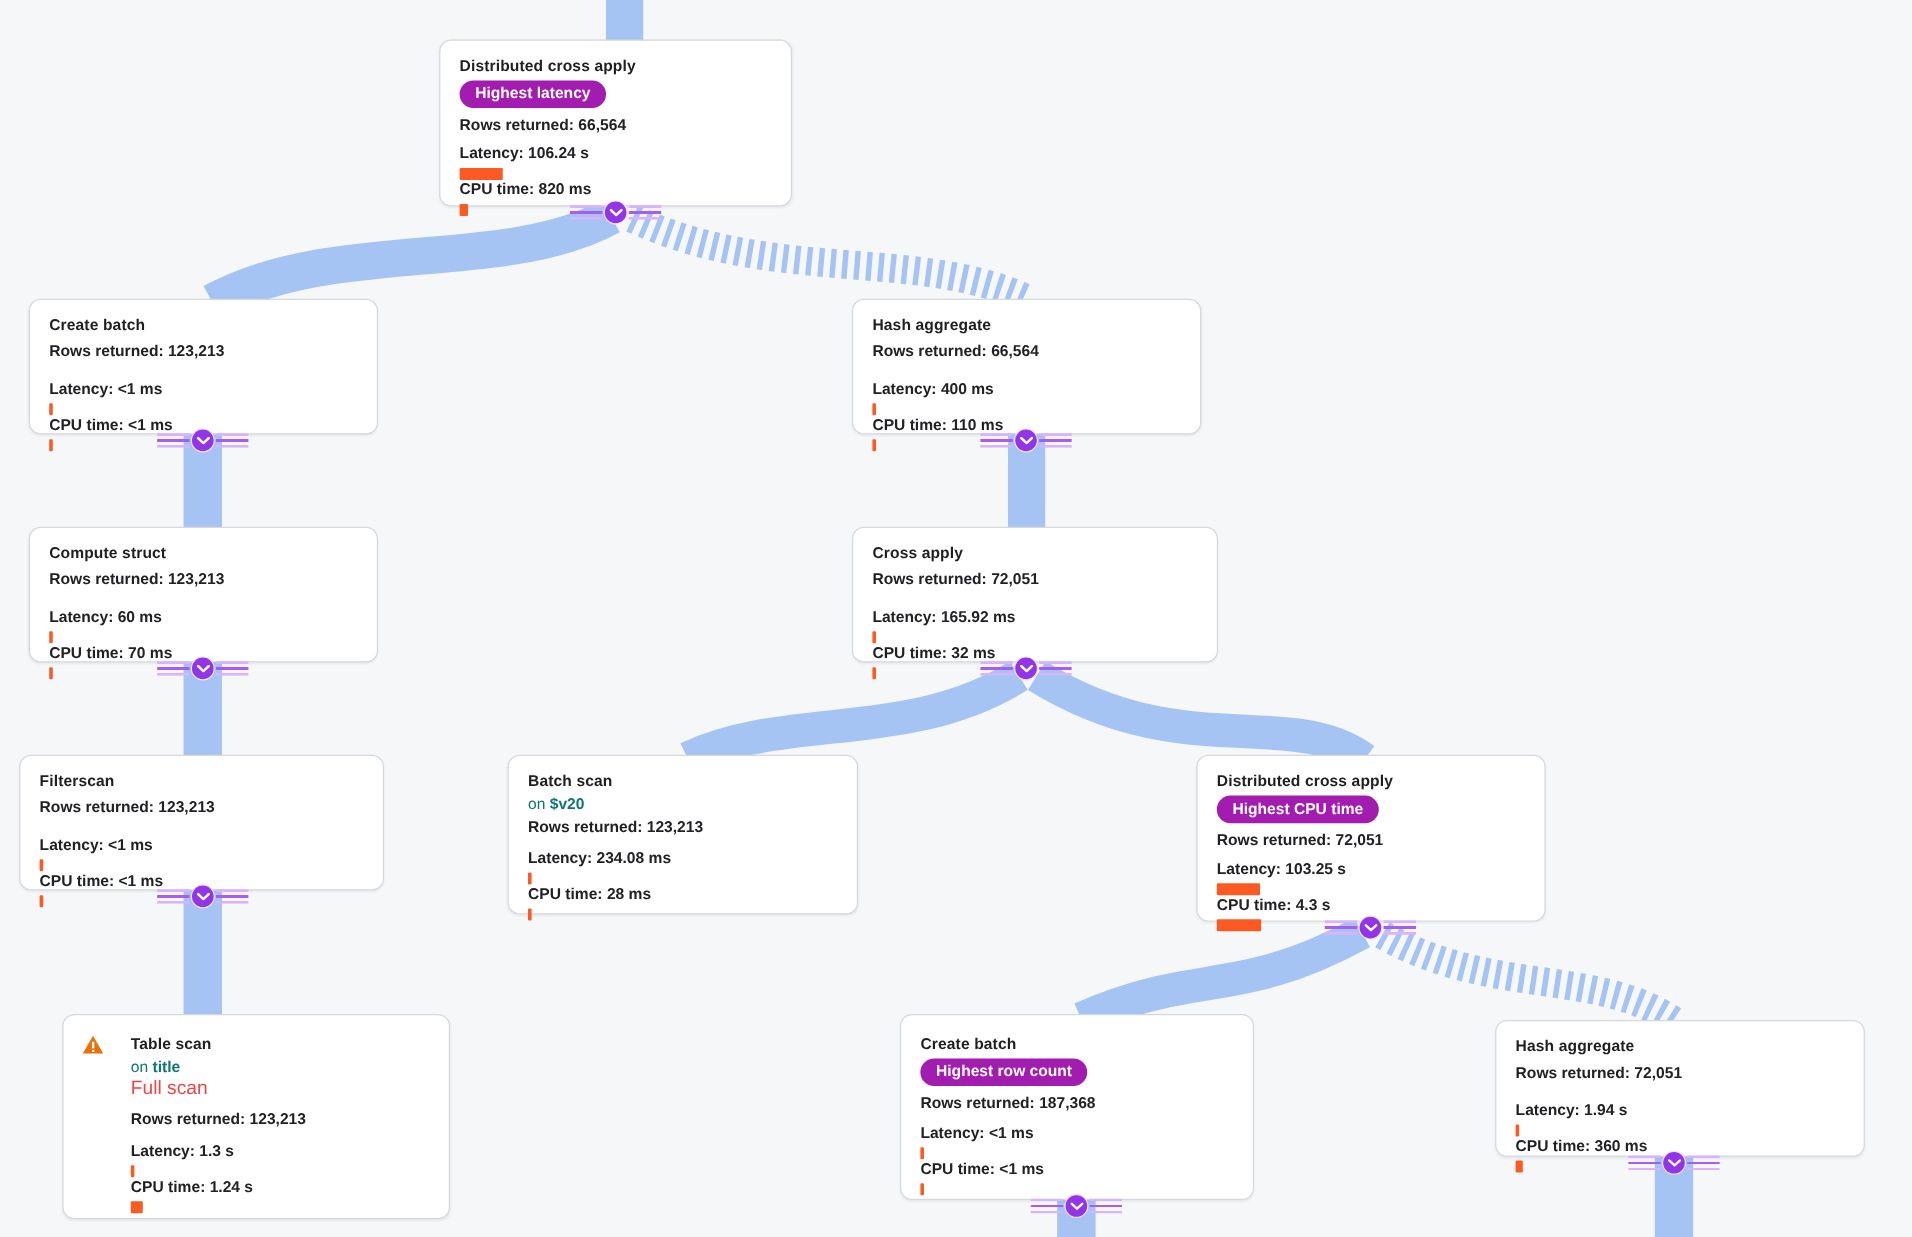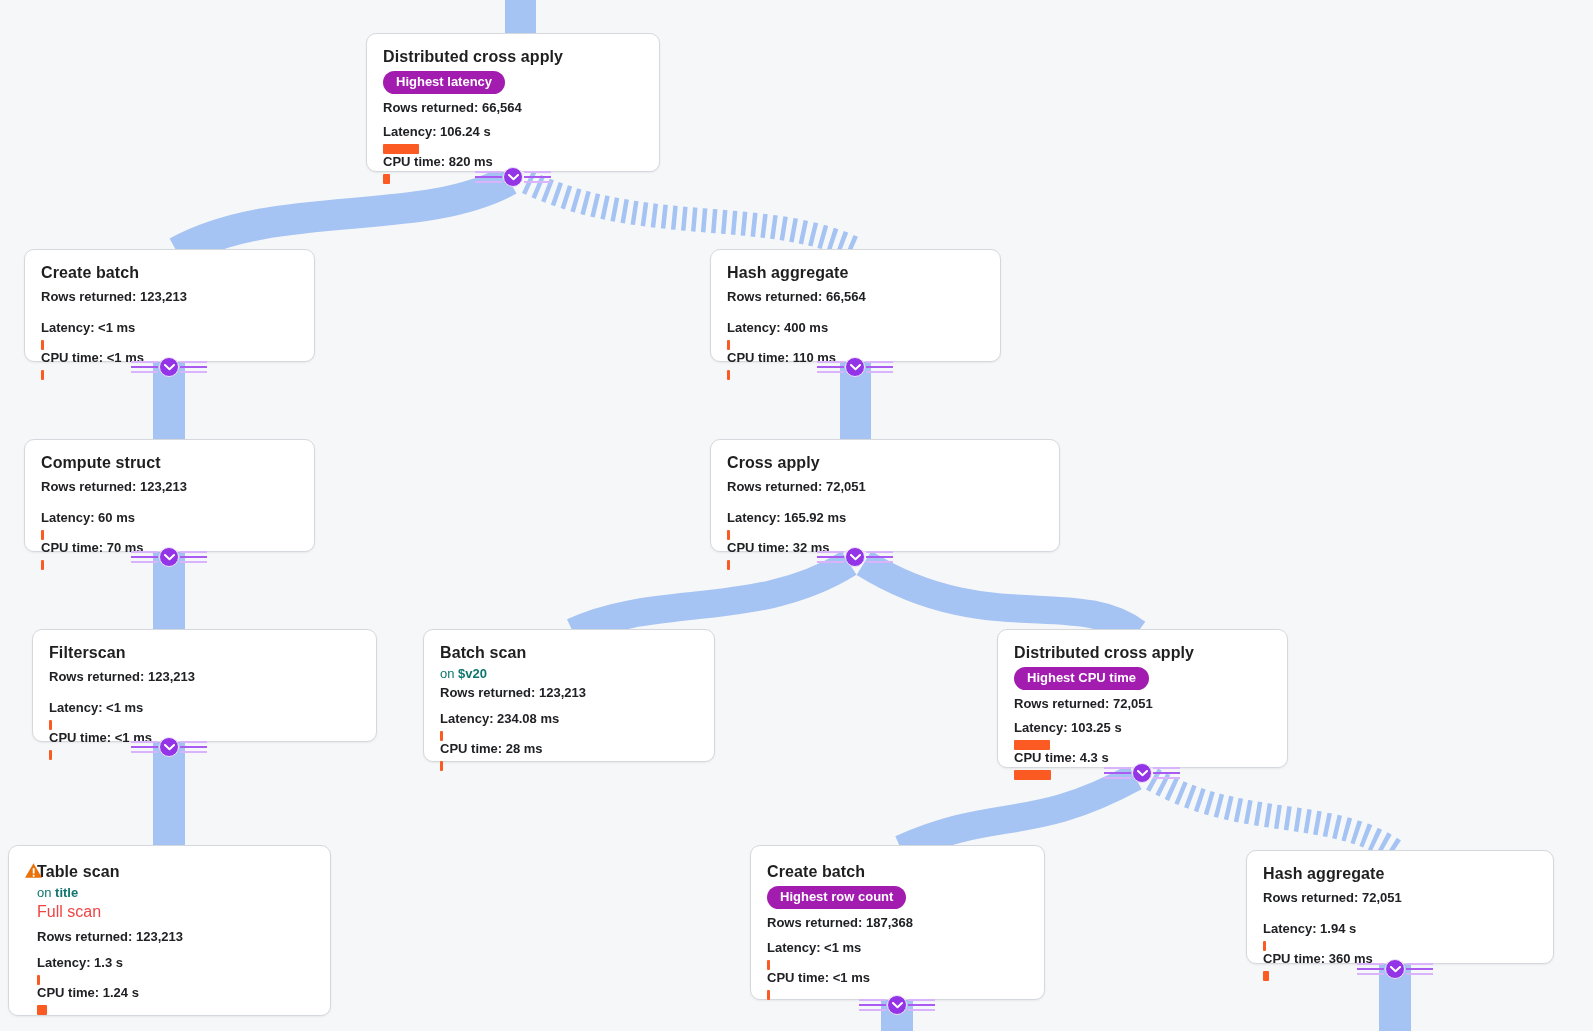--- a/index.html
+++ b/index.html
@@ -14,26 +14,26 @@
   .node{
     position:absolute;
     background:#ffffff;
     border:1px solid #d5d9de;
     border-radius:10px;
     box-shadow:0 1px 2px rgba(60,64,67,.08);
     box-sizing:border-box;
     padding:13px 16px 10px 16px;
     z-index:2;
   }
-  .node.indented{padding-left:28px;}
+  .node.indented{padding-left:56px;margin-left:44px;}
   .warn-icon{
     position:absolute;left:15px;top:16px;width:19px;height:17px;
   }
   .title{
-    font-size:16px;font-weight:700;color:#1f1f1f;line-height:1.25;
+    font-size:13px;font-weight:700;color:#1f1f1f;line-height:1.25;
     letter-spacing:.1px;
   }
   .badge{
     display:inline-block;
     background:#a21caf;color:#ffffff;
     font-size:13px;font-weight:600;
     padding:3px 13px 4px 13px;border-radius:13px;
     margin:4px 0 5px 0;line-height:1.2;
   }
   .on-line{font-size:13px;margin-top:3px;color:#0f766e;}
@@ -155,36 +155,36 @@
       <div class="metric-label">Latency: 60 ms</div>
       <div class="bar" style="width: 3px;"></div>
     </div>
     <div class="metric">
       <div class="metric-label">CPU time: 70 ms</div>
       <div class="bar" style="width: 3px;"></div>
     </div>
   </div>
 </div>
 
-<div class="node" style="left:710px;top:439px;width:350px;height:113px">
+<div class="node" style="left:710px;top:439px;width:305px;height:113px">
   <div class="title">Cross apply</div>
   <div class="rows">Rows returned: 72,051</div>
   <div class="metrics">
     <div class="metric">
       <div class="metric-label">Latency: 165.92 ms</div>
       <div class="bar" style="width: 3px;"></div>
     </div>
     <div class="metric">
       <div class="metric-label">CPU time: 32 ms</div>
       <div class="bar" style="width: 3px;"></div>
     </div>
   </div>
 </div>
 
-<div class="node" style="left:32px;top:629px;width:345px;height:113px">
+<div class="node" style="left:16px;top:629px;width:304px;height:113px">
   <div class="title">Filterscan</div>
   <div class="rows">Rows returned: 123,213</div>
   <div class="metrics">
     <div class="metric">
       <div class="metric-label">Latency: &lt;1 ms</div>
       <div class="bar" style="width: 3px;"></div>
     </div>
     <div class="metric">
       <div class="metric-label">CPU time: &lt;1 ms</div>
       <div class="bar" style="width: 3px;"></div>

